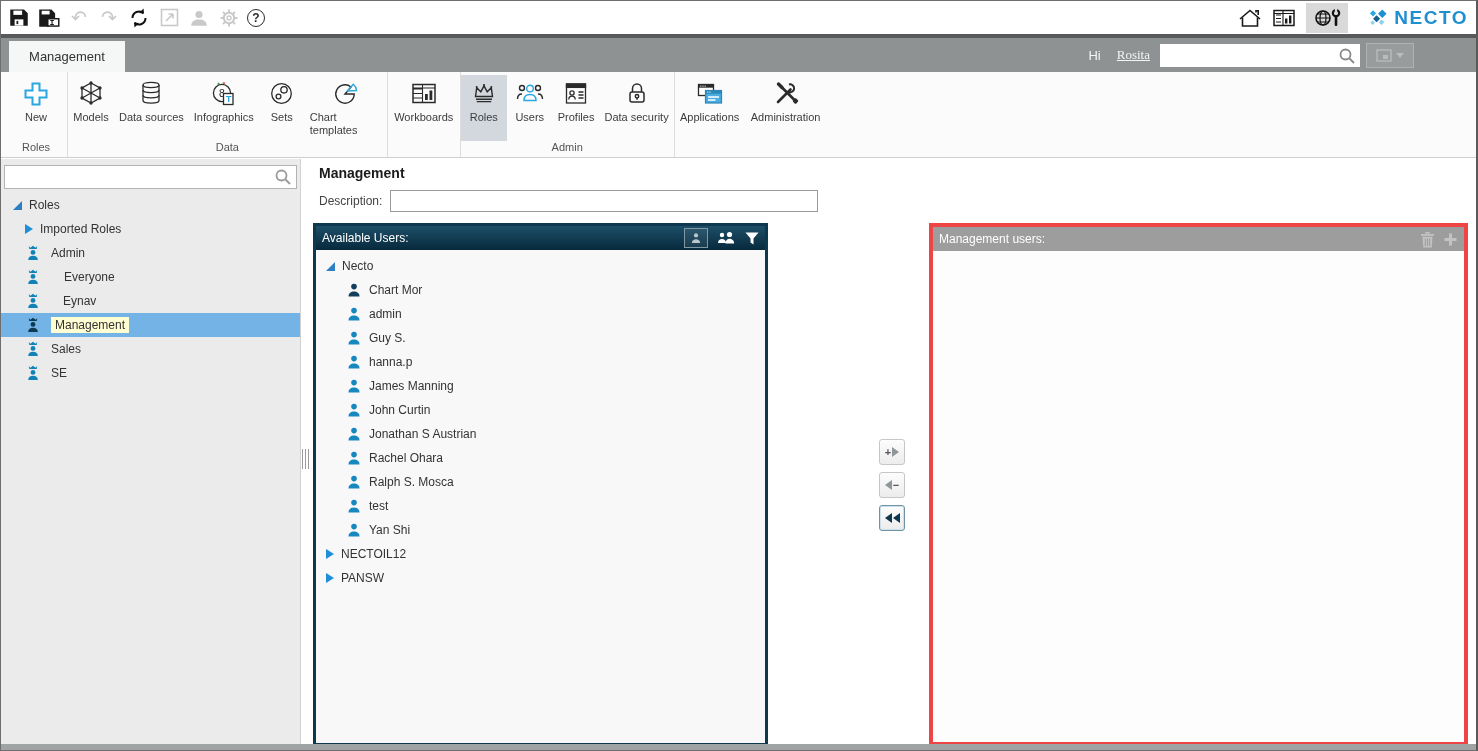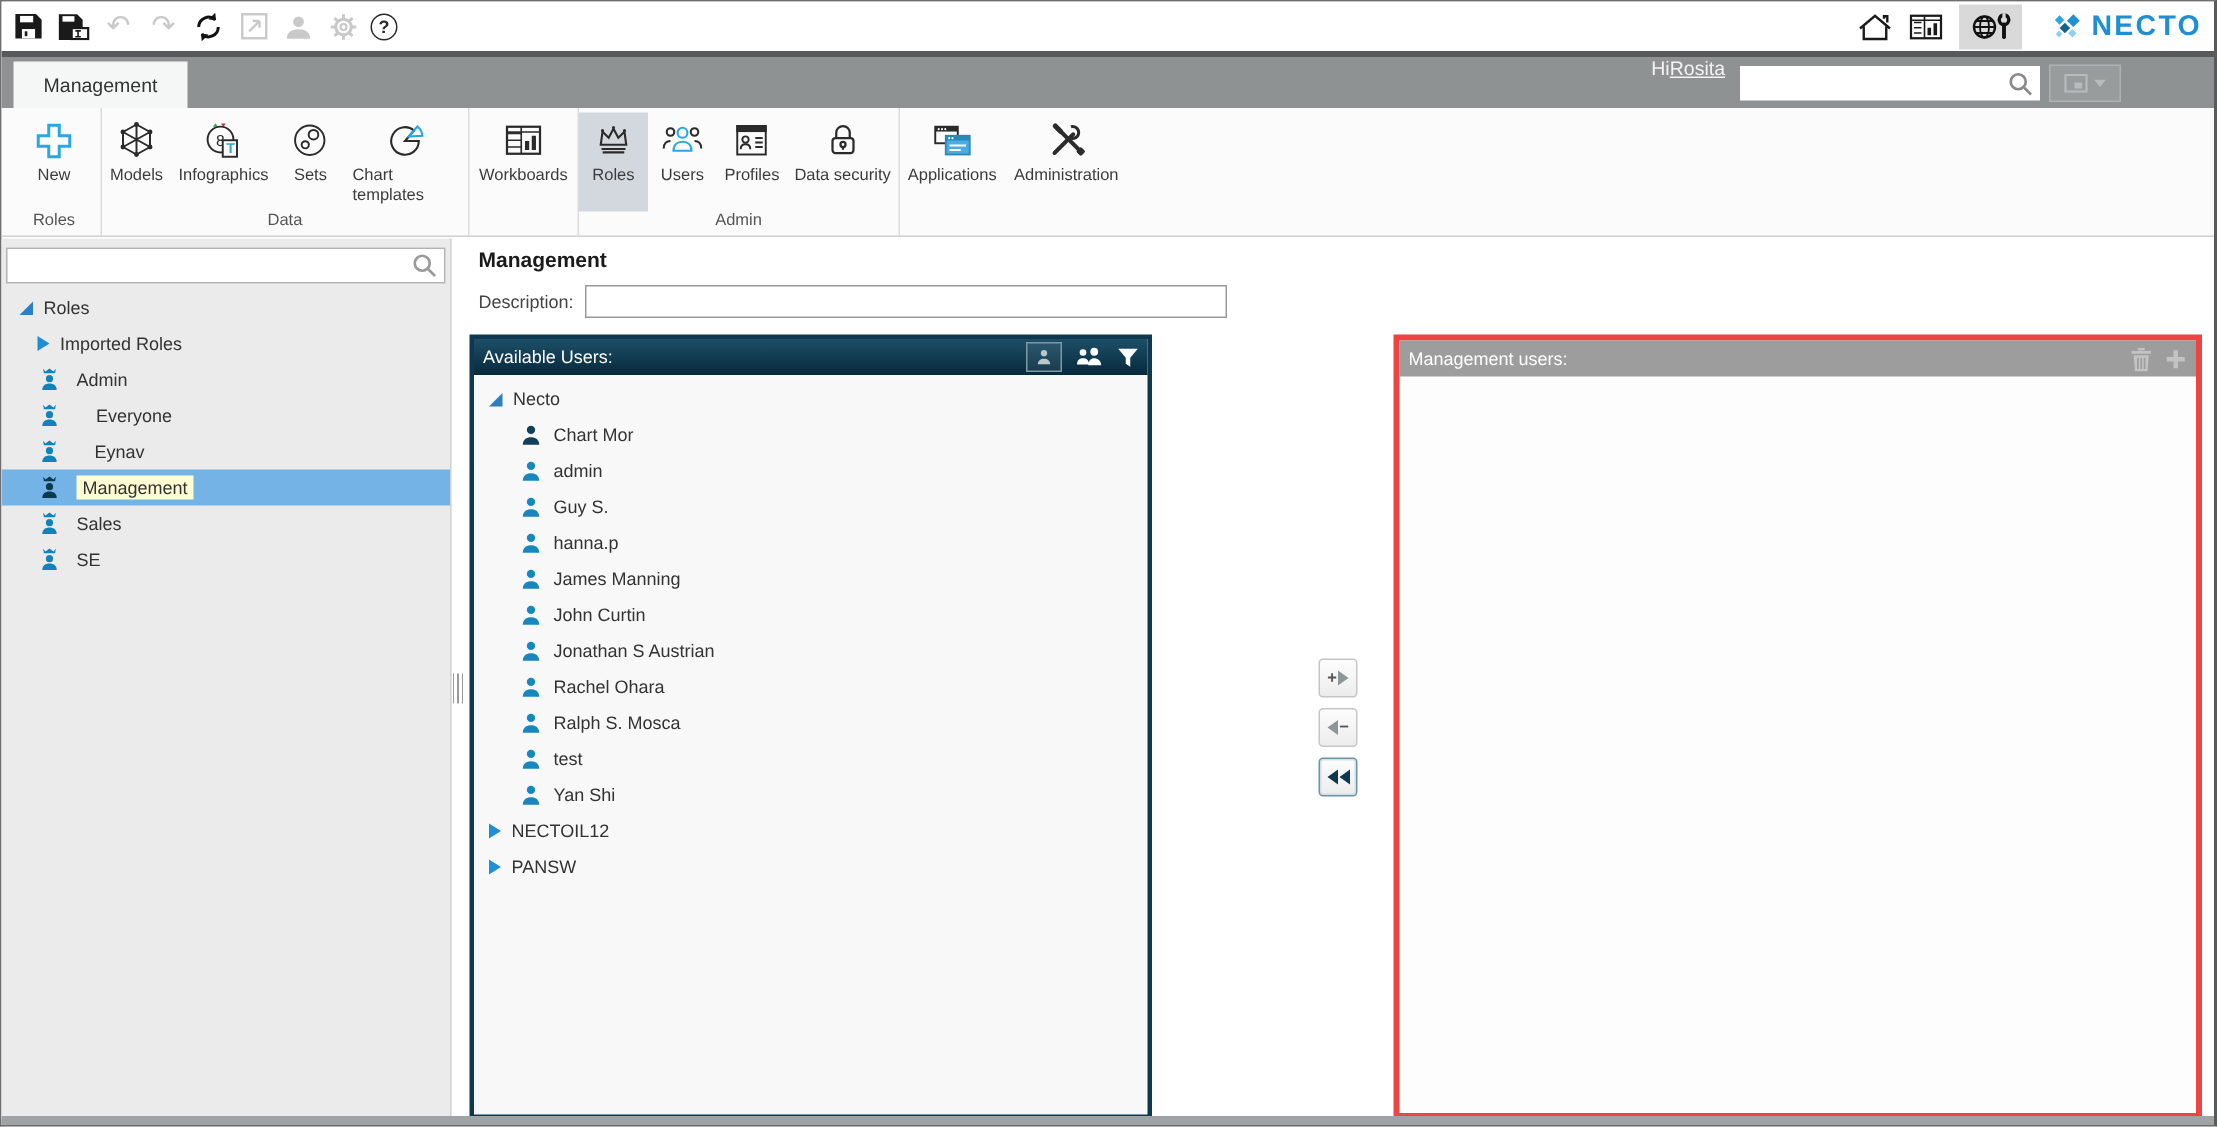--- a/index.html
+++ b/index.html
@@ -19,23 +19,23 @@
                display:flex; align-items:center; justify-content:center;
                font-size:12px; font-weight:bold; color:#2b2b2b; }
   .globe-sel { background:#d9d9d9; padding:2px 6px; height:30px; display:flex; align-items:center; }
   .logo { display:flex; align-items:center; gap:4px; margin-left:8px; }
   .logo-text { font-size:19px; font-weight:bold; letter-spacing:1.5px; }
 
   
   .tabstrip { position:absolute; left:0; top:37px; width:100%; height:34px; background:#8e9293; }
   .tab { position:absolute; left:8px; top:3px; width:116px; height:31px; background:#f5f6f6;
          display:flex; align-items:center; justify-content:center; font-size:13px; color:#333; }
-  .greet { position:absolute; right:326px; top:0; height:34px; display:flex; align-items:flex-start;
-           color:#f4f4f4; font-size:13px; gap:0; }
-  .greet a { color:#f4f4f4; text-decoration:underline; }
+  .greet { position:absolute; right:326px; top:0; height:34px; display:flex; align-items:center;
+           color:#f4f4f4; font-size:13px; gap:16px; }
+  .greet a { color:#f4f4f4; text-decoration:underline;font-family:Liberation Serif, serif; }
   .topsearch { position:absolute; right:116px; top:6px; width:200px; height:23px; background:#fff;
                display:flex; align-items:center; }
   .topsearch input { flex:1; border:none; outline:none; height:100%; padding:0 6px; font-size:12px; background:transparent; }
   .searchcombo { position:absolute; right:62px; top:5px; width:48px; height:25px; background:#989c9d;
                  border:1px solid #aeb2b3; display:flex; align-items:center; justify-content:center; gap:4px; }
 
   
   .ribbon { position:absolute; left:0; top:71px; width:100%; height:86px; background:#fbfbfb;
             border-bottom:1px solid #cfcfcf; display:flex; align-items:stretch; padding-left:4px; }
   .rgroup { display:flex; flex-direction:column; }
@@ -267,20 +267,30 @@
                 <circle cx="14" cy="3" r="1" fill="#2b2b2b"></circle>
                 <circle cx="23" cy="8" r="1" fill="#2b2b2b"></circle>
                 <circle cx="23" cy="18" r="1" fill="#2b2b2b"></circle>
                 <circle cx="14" cy="23" r="1" fill="#2b2b2b"></circle>
                 <circle cx="5" cy="18" r="1" fill="#2b2b2b"></circle>
                 <circle cx="5" cy="8" r="1" fill="#2b2b2b"></circle>
               </svg>
           </span>
           <span class="rlabel">Models</span>
         </div>
+        <div class="rbtn">
+          <span class="ricon">
+            <svg width="28" height="28" viewBox="0 0 28 28" fill="none" stroke="#2b2b2b" stroke-width="1.3">
+                <ellipse cx="14" cy="5" rx="8" ry="2.6"></ellipse>
+                <path d="M6 5 V20.5 a8 2.6 0 0 0 16 0 V5"></path>
+                <path d="M6 10.1 a8 2.6 0 0 0 16 0 M6 15.3 a8 2.6 0 0 0 16 0"></path>
+              </svg>
+          </span>
+          <span class="rlabel">Data sources</span>
+        </div>
         <div class="rbtn" style="min-width:66px">
           <span class="ricon">
             <svg width="28" height="28" viewBox="0 0 28 28">
                 <path d="M8.6 2.2 l1.7 2.3 h-3.4 z" fill="#3aa655"></path>
                 <path d="M12.3 2.4 h3.2 l-1.6 2.2 z" fill="#cc3333"></path>
                 <circle cx="12" cy="13" r="8.6" fill="none" stroke="#2b2b2b" stroke-width="1.3"></circle>
                 <text x="9" y="17" font-size="10.5" font-family="Liberation Sans, sans-serif" fill="#2b2b2b">8</text>
                 <rect x="13.5" y="13.5" width="9.5" height="11" fill="#fff" stroke="#2b2b2b" stroke-width="1.3"></rect>
                 <text x="15.8" y="22" font-size="9.5" font-weight="bold" font-family="Liberation Sans, sans-serif" fill="#2aa7e0">T</text>
               </svg>

